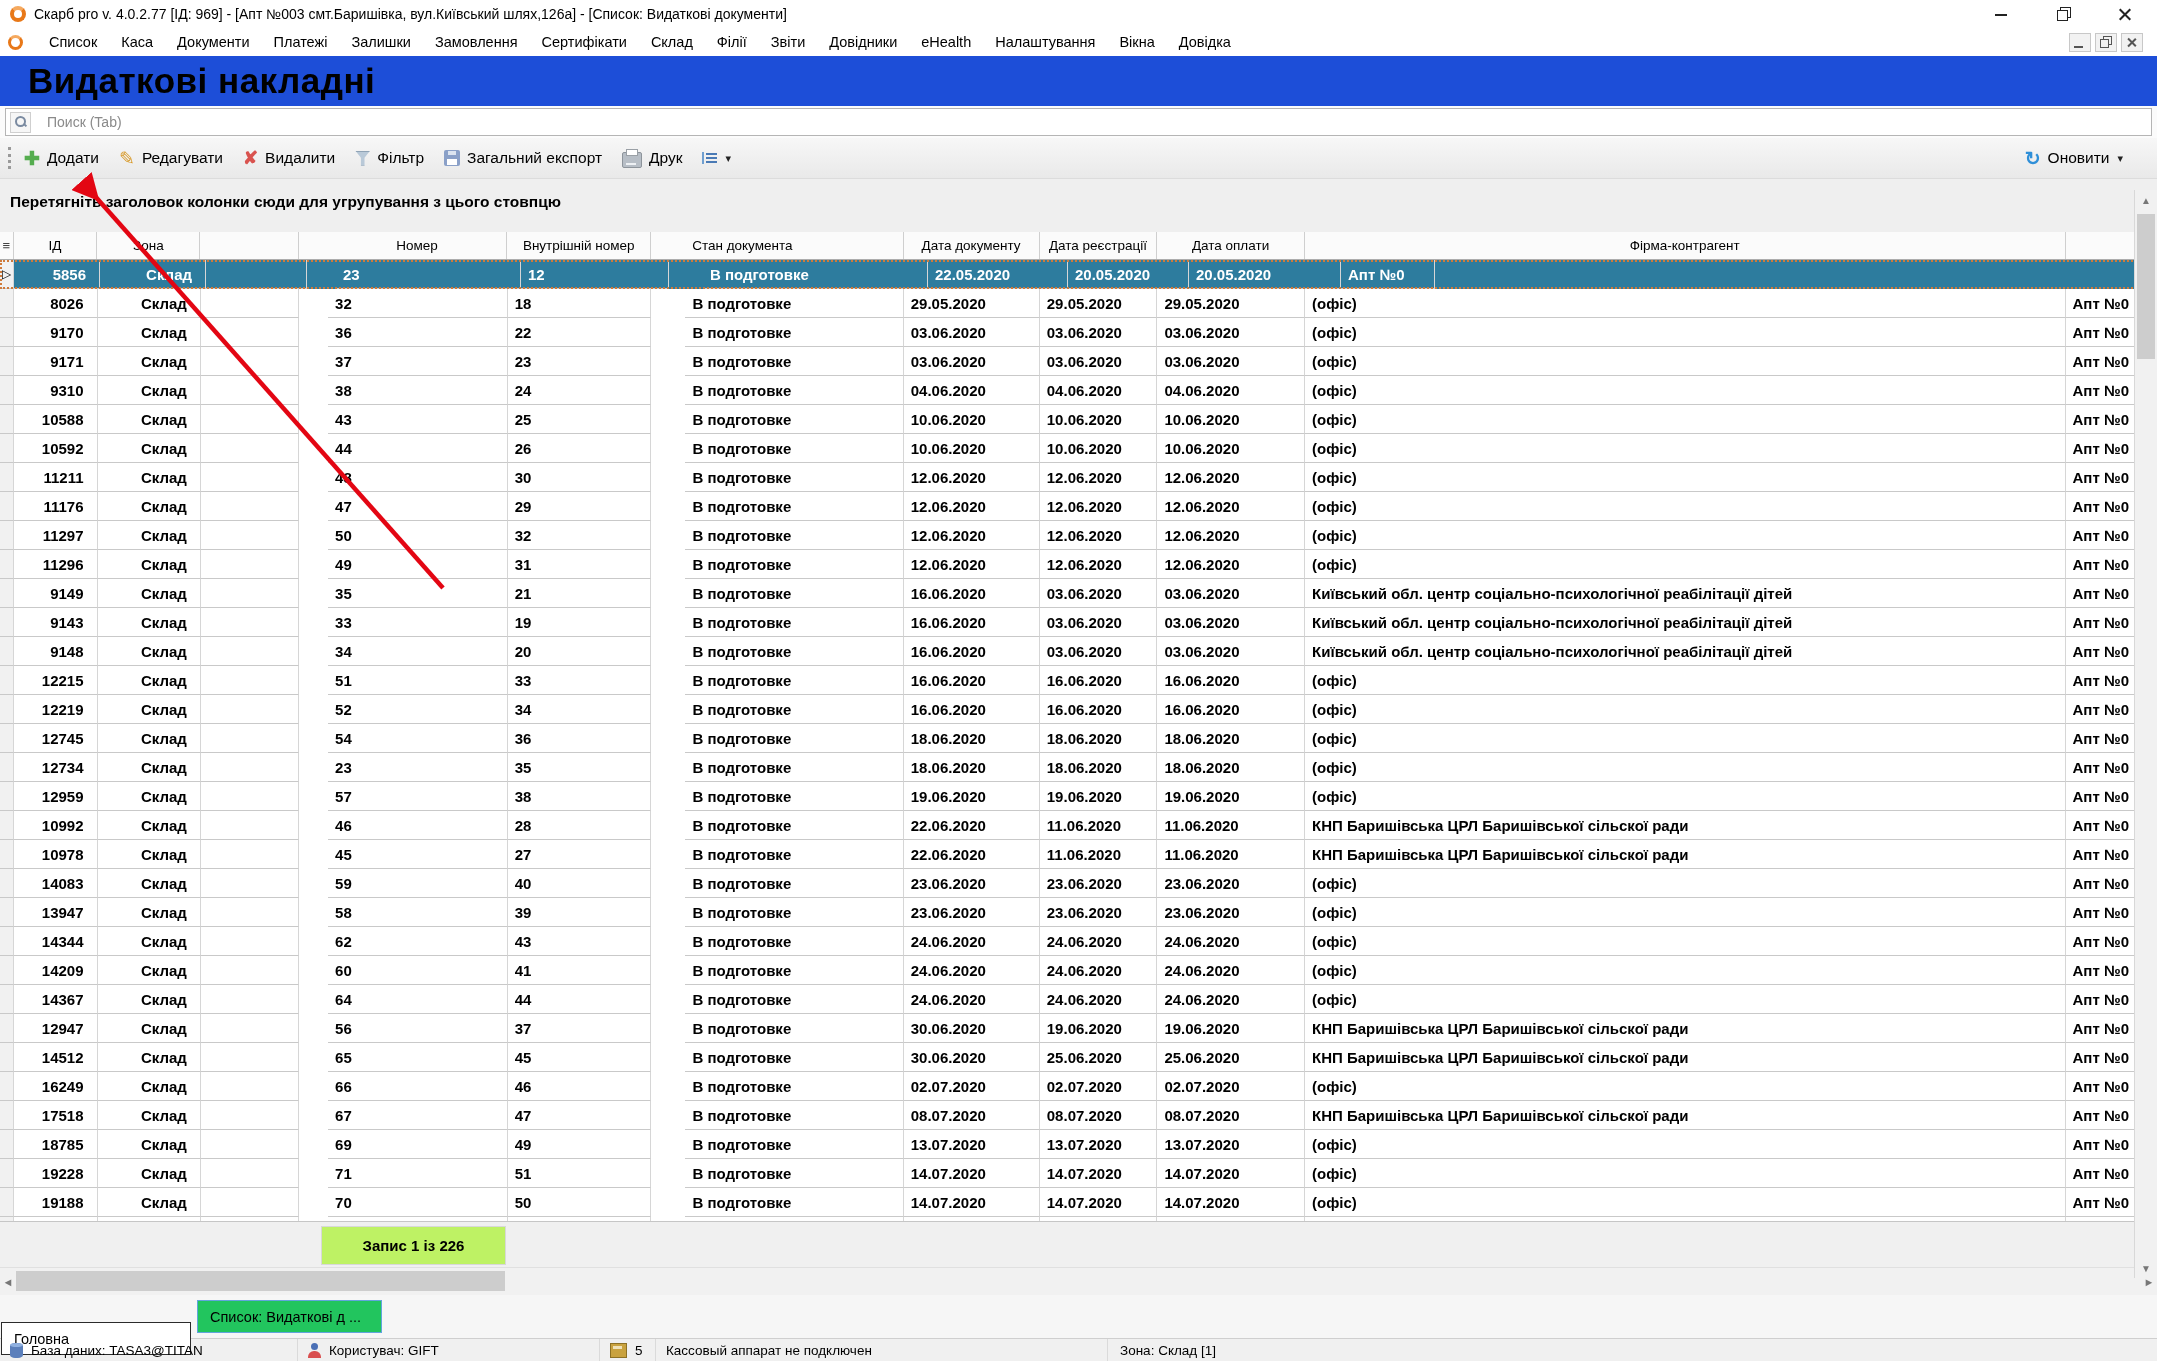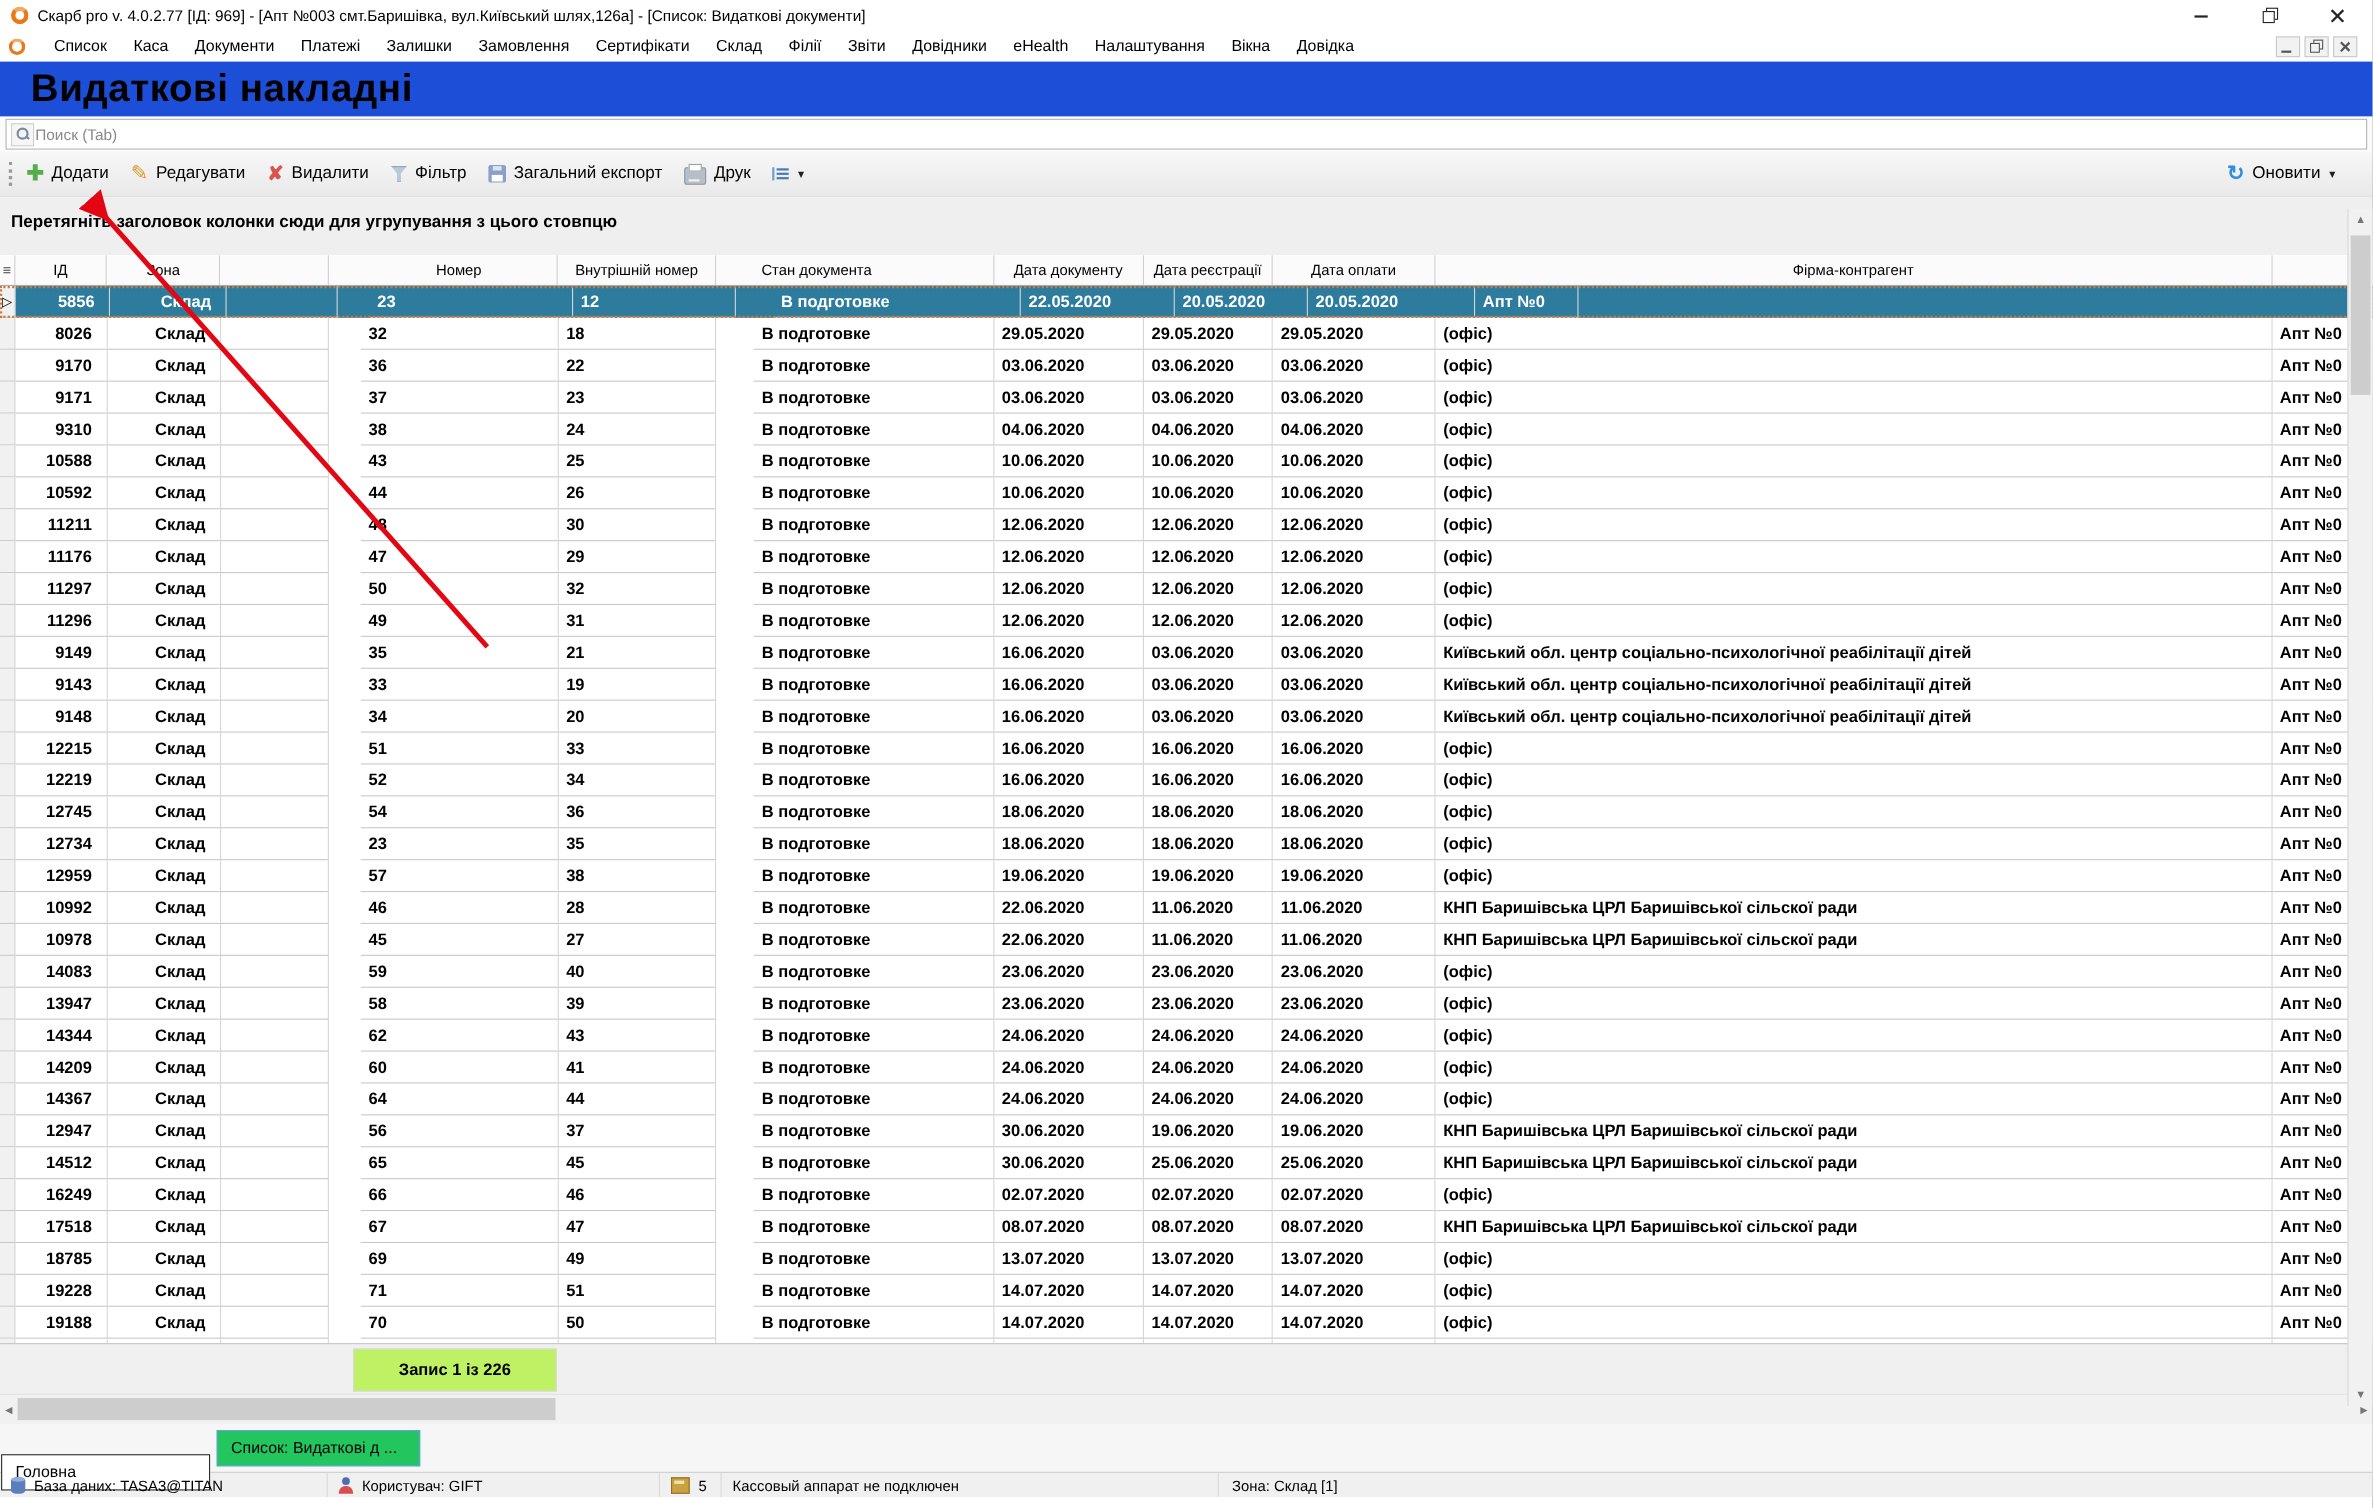--- a/index.html
+++ b/index.html
@@ -29,21 +29,21 @@
   .mdi-rest::before{content:"";position:absolute;left:7px;top:2px;width:7px;height:7px;border:1px solid #555;}
   .mdi-x::before,.mdi-x::after{content:"";position:absolute;left:9px;top:3px;width:1.6px;height:11px;background:#555;}
   .mdi-x::before{transform:rotate(45deg);} .mdi-x::after{transform:rotate(-45deg);}
 
   
   .pageband{height:50px;background:#1d4ed8;display:flex;align-items:center;padding:0 28px;}
   .pagetitle{font-size:35px;font-weight:bold;letter-spacing:.5px;}
 
   
   .searchrow{height:32px;background:#fbfbfb;display:flex;align-items:center;padding:2px 5px;box-sizing:border-box;}
-  .searchbox{flex:1;height:26px;border:1px solid #b5b5b5;background:#fff;display:flex;align-items:center;gap:1px;padding:0 4px;}
+  .searchbox{flex:1;height:26px;border:1px solid #b5b5b5;background:#fff;display:flex;align-items:center;gap:16px;padding:0 4px;}
   .sicon-box{width:19px;height:19px;border:1px solid #cfcfcf;background:#f6f6f6;display:flex;align-items:center;justify-content:center;flex:none;}
   .mag{position:relative;width:12px;height:12px;}
   .mag::before{content:"";position:absolute;left:0;top:0;width:7px;height:7px;border:2px solid #7a8aa0;border-radius:50%;}
   .mag::after{content:"";position:absolute;left:8px;top:8px;width:4px;height:2px;background:#7a8aa0;transform:rotate(45deg);}
   .placeholder{color:#8a8a8a;font-size:14px;}
 
   
   .toolbar{height:40px;background:linear-gradient(#f7f7f7,#e9e9e9);display:flex;align-items:center;
            padding:0 8px;font-size:15.5px;border-bottom:1px solid #dcdcdc;}
   .grip{width:3px;height:22px;border-left:3px dotted #9a9a9a;margin:0 10px 0 0;}

